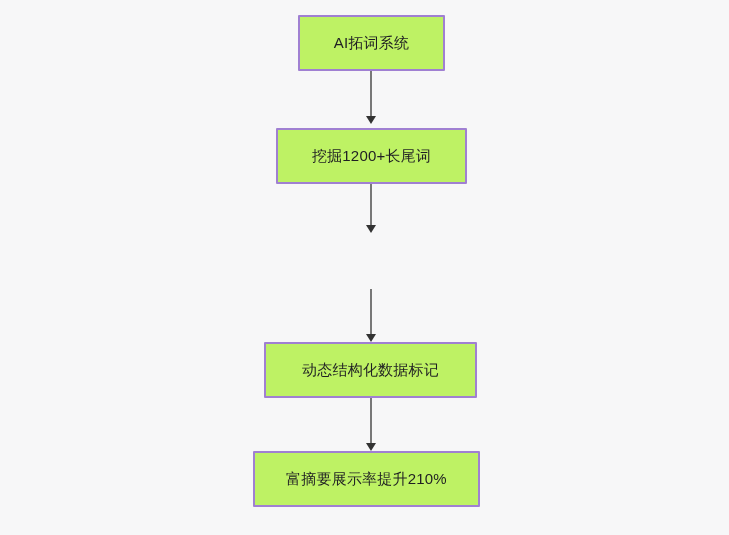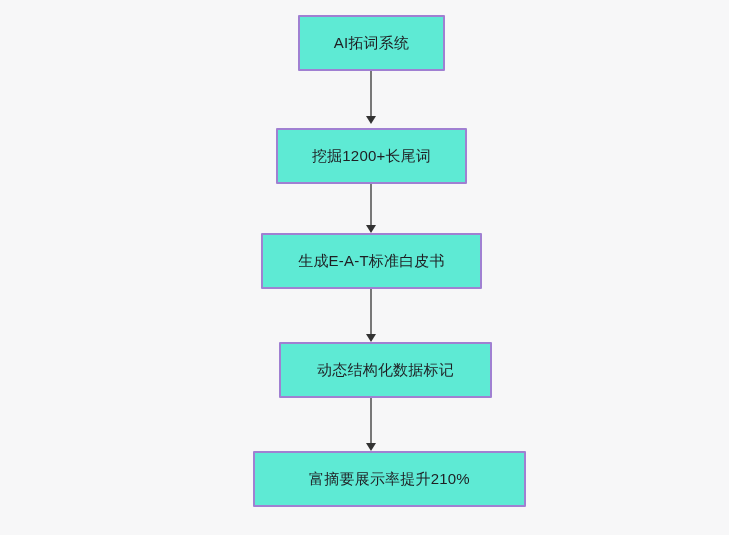--- a/index.html
+++ b/index.html
@@ -14,21 +14,21 @@
     overflow: hidden;
   }
   #flowchart {
     position: relative;
     width: 729px;
     height: 535px;
   }
   .node {
     position: absolute;
     box-sizing: border-box;
-    background: #5eead4;
+    background: #bef264;
     border: 2px solid #a080d2;
     border-radius: 1px;
     display: flex;
     align-items: center;
     justify-content: center;
     z-index: 2;
   }
   .node-label {
     font-size: 15px;
     line-height: 1.2;
@@ -86,25 +86,22 @@
   </div>
 
   <div class="node" style="left:298px; top:15px; width:147px; height:56px;">
     <span class="node-label">AI拓词系统</span>
   </div>
 
   <div class="node" style="left:276px; top:128px; width:191px; height:56px;">
     <span class="node-label">挖掘1200+长尾词</span>
   </div>
 
-  <div class="node" style="left:261px; top:233px; width:221px; height:56px;">
-    <span class="node-label">生成E-A-T标准白皮书</span>
-  </div>
 
-  <div class="node" style="left:279px; top:342px; width:213px; height:56px;">
+  <div class="node" style="left:264px; top:342px; width:213px; height:56px;">
     <span class="node-label">动态结构化数据标记</span>
   </div>
 
-  <div class="node" style="left:253px; top:451px; width:273px; height:56px;">
+  <div class="node" style="left:253px; top:451px; width:227px; height:56px;">
     <span class="node-label">富摘要展示率提升210%</span>
   </div>
 
 </div>
 
 </body></html>

